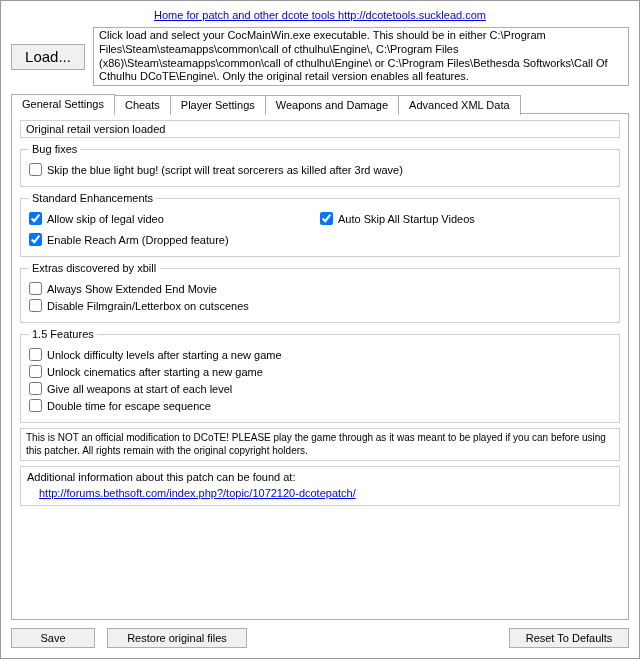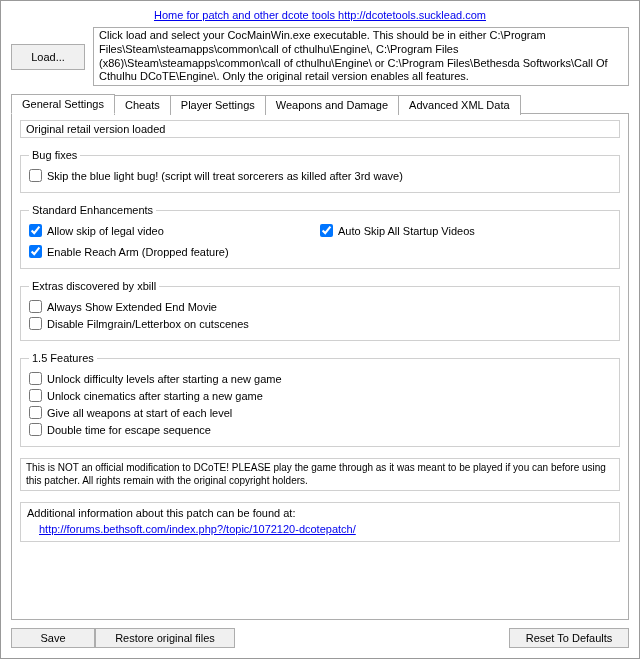--- a/index.html
+++ b/index.html
@@ -76,21 +76,21 @@
     gap: 8px;
     margin-bottom: 8px;
   }
   .load-btn {
     width: 74px;
     height: 26px;
     align-self: center;
     background: #f0f0f0;
     border: 1px solid #adadad;
     font-family: inherit;
-    font-size: 11px;
+    font-size: 15px;
   }
   .instructions {
     flex: 1;
     border: 1px solid #adadad;
     padding: 1px 5px;
     font-size: 11px;
     line-height: 1.25;
     background: #fff;
   }
   .tabs {
@@ -115,21 +115,21 @@
     background: #fff;
     top: 1px;
     text-align: center;
   }
   .tabcontent {
     border: 1px solid #adadad;
     padding: 6px 8px 8px 8px;
     flex: 1;
     display: flex;
     flex-direction: column;
-    gap: 11px;
+    gap: 5px;
   }
   .status {
     border: 1px solid #d0d0d0;
     padding: 2px 5px;
   }
   fieldset {
     border: 1px solid #d0d0d0;
     margin: 0;
     padding: 4px 8px 6px 8px;
   }
@@ -171,21 +171,21 @@
   }
   .bottom-buttons .spacer { flex: 1; }
   .btn {
     background: #f0f0f0;
     border: 1px solid #adadad;
     font-family: inherit;
     font-size: 11px;
     padding: 3px 14px;
   }
   .btn.save { width: 84px; }
-  .btn.restore { width: 140px; }
+  .btn.restore { width: 140px; margin-left: 12px; }
   .btn.reset { width: 120px; }
 </style>
 </head>
 <body>
 
 <div class="window">
 
   <div class="client">
 
     <div class="homelink">

